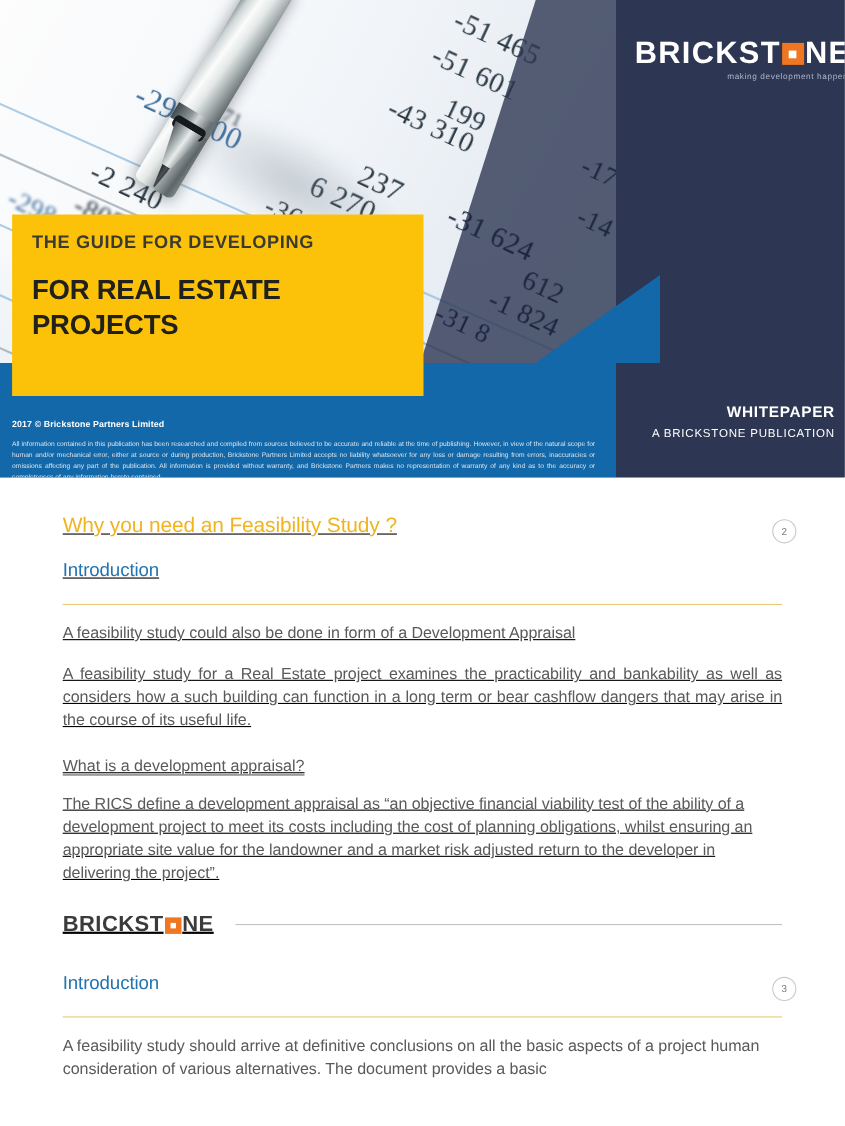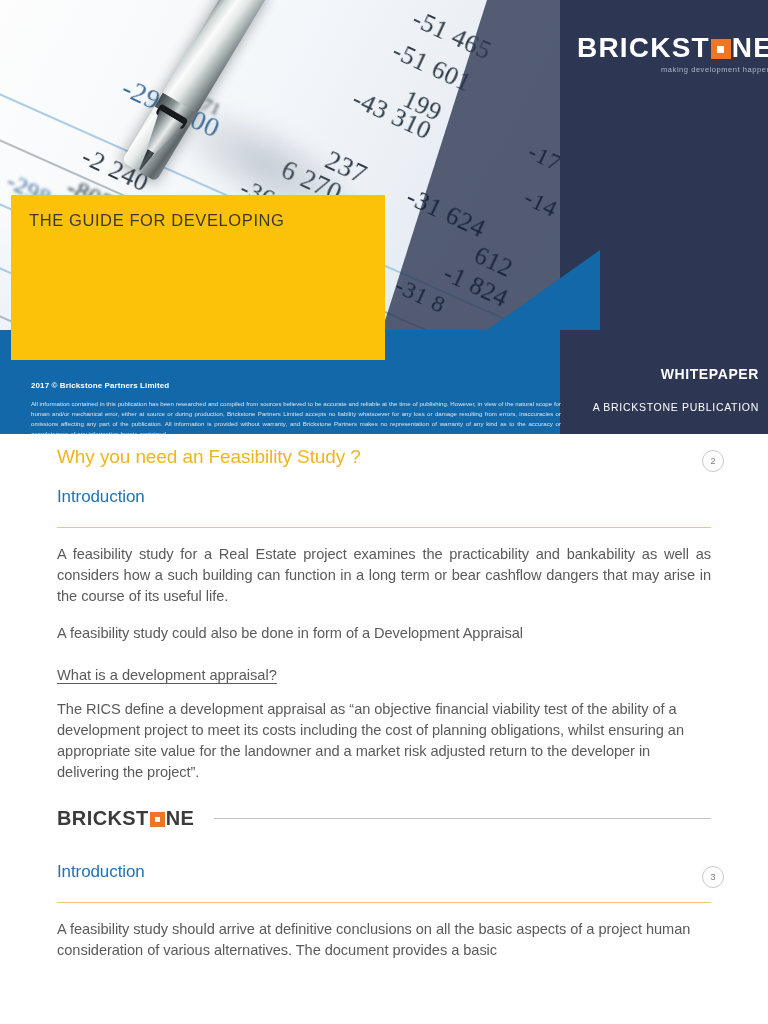--- a/index.html
+++ b/index.html
@@ -93,30 +93,30 @@
     position:absolute; left:560px; top:330px; width:208px; height:104px;
     background:#2d3753;
   }
 
   
   .titlecard {
     position:absolute; left:11px; top:195px; width:374px; height:165px;
     background:#fcc20a; padding:16px 0 0 18px;
   }
   .eyebrow {
-    font-size:16.5px; color:#3a3a33; letter-spacing:.6px; font-weight:400;
+    font-size:16.5px; color:#3a3a33; letter-spacing:.6px; font-weight:700;
     margin-bottom:18px;
   }
   .maintitle {
     font-size:25px; font-weight:700; color:#20201c; line-height:1.29;
     letter-spacing:-.2px;
   }
 
   
-  .disc { position:absolute; left:11px; top:381px; width:530px; color:#dfe7ef;margin-left:20px; }
+  .disc { position:absolute; left:11px; top:381px; width:530px; color:#dfe7ef; }
   .disc .cr { font-size:8px; font-weight:700; color:#ffffff; letter-spacing:.1px; }
   .disc .body {
     font-size:6.1px; line-height:1.62; margin-top:9px; color:#dbe4ee;
     text-align:justify;
   }
 
   
   .covlogo { position:absolute; left:577px; top:32px; }
   .logorow { display:flex; align-items:center; }
   .logotext {
@@ -129,21 +129,21 @@
     position:relative; top:1px;
   }
   .logosq::after { content:""; width:7px; height:7px; background:#ffffff; display:block; }
   .logotag {
     font-size:7.5px; color:#aeb6c9; letter-spacing:.55px; text-align:right;
     margin-top:1px; margin-right:2px;
   }
 
   .wp { position:absolute; right:9px; top:366px; text-align:right; }
   .wp .big { font-size:14px; font-weight:700; color:#ffffff; letter-spacing:.6px; }
-  .wp .sub { font-size:10.5px; color:#ffffff; letter-spacing:.7px; margin-top:19px; }
+  .wp .sub { font-size:10.5px; color:#ffffff; letter-spacing:.7px; margin-top:6px; }
 
   
   .content { position:relative; padding:0 34px; }
   .sec { position:relative; }
   .sechead {
     font-size:19px; color:#f0b41e; font-weight:400; padding-left:23px;
     letter-spacing:-.1px;
   }
   .subhead {
     font-size:17px; color:#2273b0; font-weight:400; padding-left:23px;
@@ -236,42 +236,43 @@
       <div class="logorow">
         <span class="logotext">BRICKST</span>
         <span class="logosq"></span>
         <span class="logotext">NE</span>
       </div>
       <div class="logotag">making development happen</div>
     </div>
 
     <div class="titlecard">
       <div class="eyebrow">THE GUIDE FOR DEVELOPING</div>
+      <div class="maintitle">FOR REAL ESTATE PROJECTS</div>
     </div>
 
     <div class="disc">
       <div class="cr">2017 © Brickstone Partners Limited</div>
       <div class="body">All information contained in this publication has been researched and compiled from sources believed to be accurate and reliable at the time of publishing. However, in view of the natural scope for human and/or mechanical error, either at source or during production, Brickstone Partners Limited accepts no liability whatsoever for any loss or damage resulting from errors, inaccuracies or omissions affecting any part of the publication. All information is provided without warranty, and Brickstone Partners makes no representation of warranty of any kind as to the accuracy or completeness of any information hereto contained.</div>
     </div>
 
     <div class="wp">
       <div class="big">WHITEPAPER</div>
       <div class="sub">A BRICKSTONE PUBLICATION</div>
     </div>
   </div>
 
   <div class="content">
 
-    <div class="sec" style="margin-top:12px;">
+    <div class="sec" style="margin-top:34px;text-decoration:underline;">
       <div class="sechead">Why you need an Feasibility Study ?</div>
       <div class="pagebadge">2</div>
       <div class="subhead">Introduction</div>
       <div class="rule"></div>
+      <div class="para">A feasibility study could also be done in form of a Development Appraisal</div>
       <div class="para just">A feasibility study for a Real Estate project examines the practicability and bankability as well as considers how a such building can function in a long term or bear cashflow dangers that may arise in the course of its useful life.</div>
-      <div class="para">A feasibility study could also be done in form of a Development Appraisal</div>
       <div class="qhead">What is a development appraisal?</div>
       <div class="para">The RICS define a development appraisal as “an objective financial viability test of the ability of a development project to meet its costs including the cost of planning obligations, whilst ensuring an appropriate site value for the landowner and a market risk adjusted return to the developer in delivering the project”.</div>
 
       <div class="footstrip">
         <div class="flogo">
           <span class="flogotext">BRICKST</span>
           <span class="flogosq"></span>
           <span class="flogotext">NE</span>
         </div>
         <div class="fline"></div>

